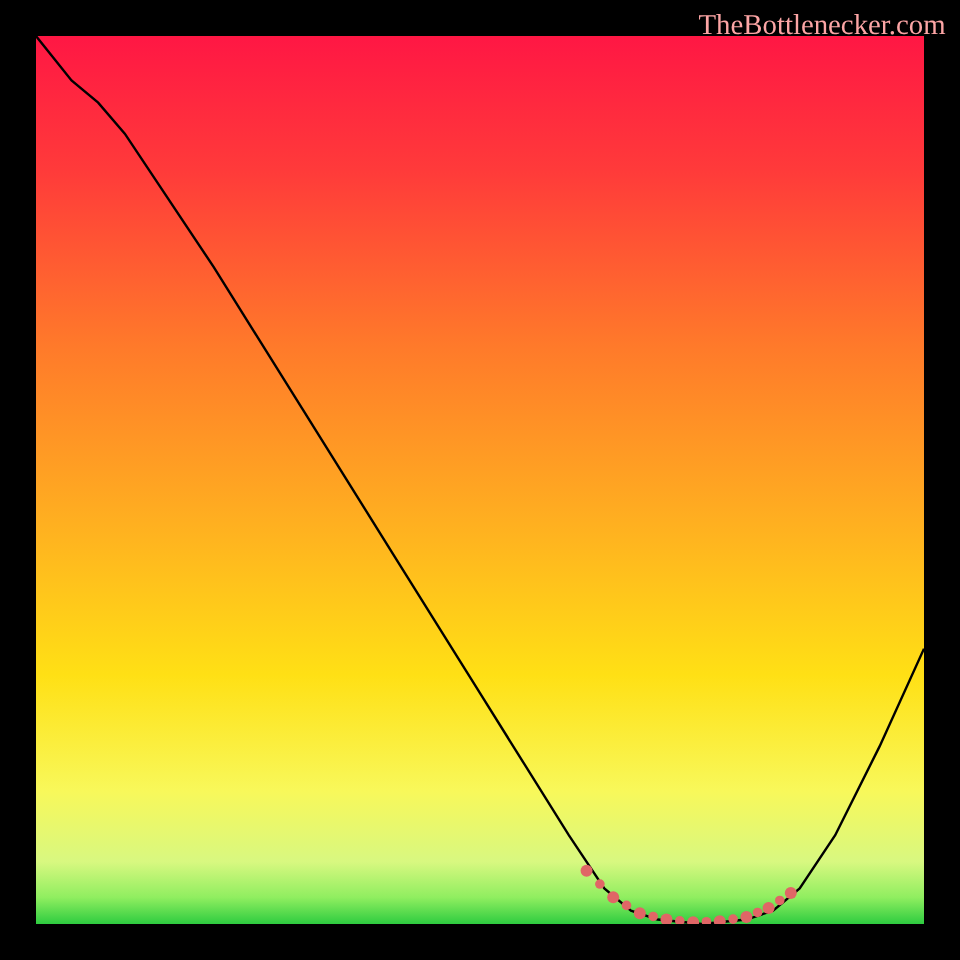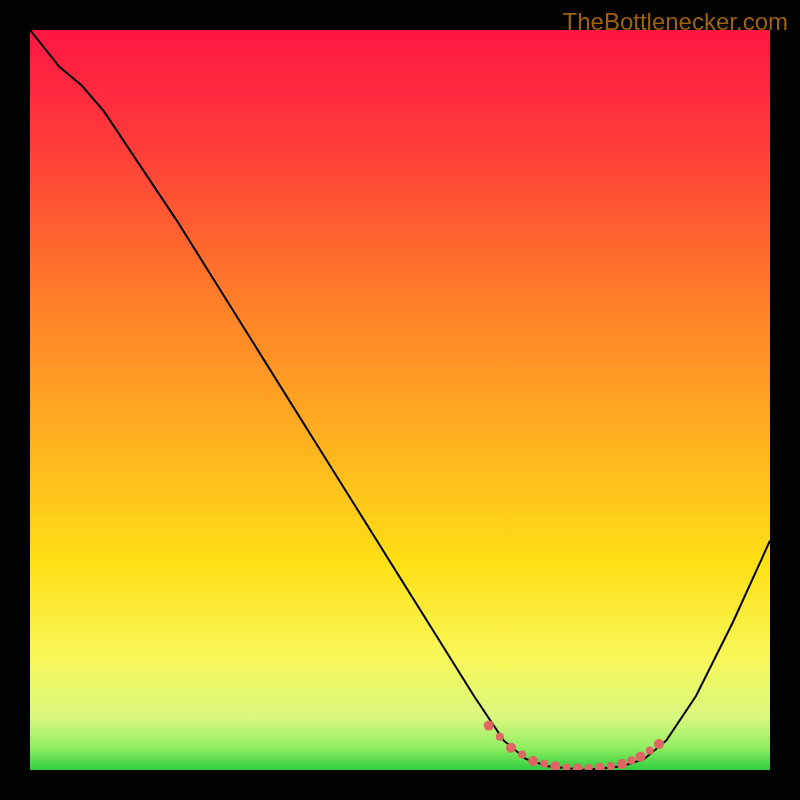--- a/index.html
+++ b/index.html
@@ -11,22 +11,22 @@
       width: 800px;
       height: 800px;
       background: #000;
       position: relative;
       overflow: hidden;
     }
     .watermark {
       position: absolute;
       top: 8px;
       right: 12px;
-      color: #a16207;
-      font-family: Liberation Sans, sans-serif;
+      color: #fca5a5;
+      font-family: Liberation Serif, serif;
       font-size: 24px;
       font-weight: 500;
       z-index: 10;
     }
     .chart-area {
       position: absolute;
       left: 30px;
       top: 30px;
       width: 740px;
       height: 740px;

